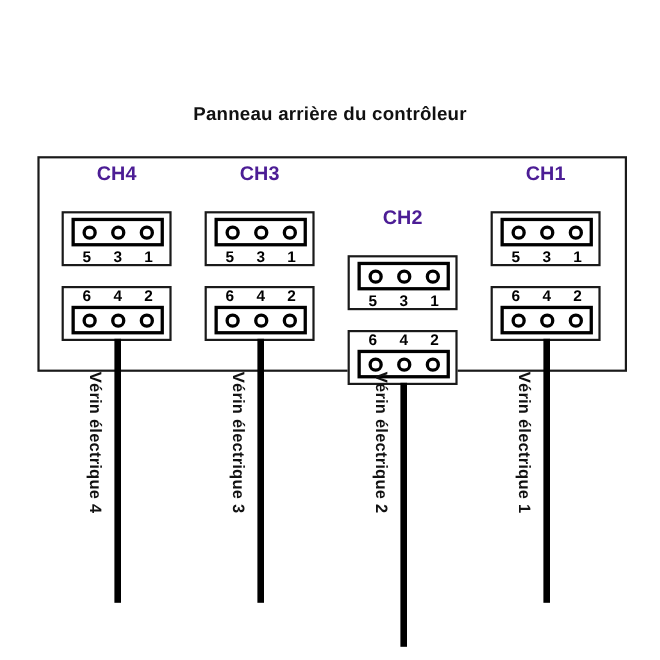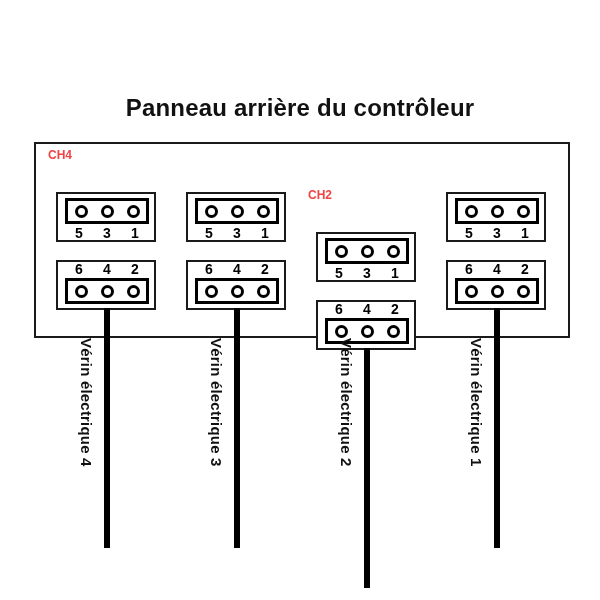--- a/index.html
+++ b/index.html
@@ -17,21 +17,21 @@
     color: #000000;
   }
 
   
   #diagram-title {
     position: absolute;
     left: 0;
     top: 94px;
     width: 600px;
     text-align: center;
-    font-size: 24px;
+    font-size: 17px;
     font-weight: bold;
     letter-spacing: 0.2px;
     color: #111111;
   }
 
   
   #panel-outline {
     position: absolute;
     left: 34px;
     top: 142px;
@@ -47,24 +47,24 @@
     position: absolute;
     top: 148px;
     width: 116px;
     height: 190px;
   }
   .channel-label {
     position: absolute;
     top: 0;
     left: 0;
     width: 116px;
-    text-align: left;
-    font-size: 12px;
-    font-weight: bold;
-    color: #ef4444;
+    text-align: center;
+    font-size: 18px;
+    font-weight: bold;
+    color: #4c1d95;
   }
 
   
   .connector {
     position: absolute;
     left: 8px;
     width: 100px;
     height: 50px;
     border: 2px solid #1a1a1a;
     background: #ffffff;
@@ -175,20 +175,21 @@
         <span class="pin-hole"></span>
         <span class="pin-hole"></span>
         <span class="pin-hole"></span>
       </div>
     </div>
 
     <div class="cable"></div>
   </div>
 
   <div class="channel-group" style="left:178px;">
+    <div class="channel-label">CH3</div>
 
     <div class="connector top">
       <div class="pin-housing">
         <span class="pin-hole"></span>
         <span class="pin-hole"></span>
         <span class="pin-hole"></span>
       </div>
       <div class="pin-numbers">
         <span>5</span>
         <span>3</span>
@@ -238,20 +239,21 @@
         <span class="pin-hole"></span>
         <span class="pin-hole"></span>
         <span class="pin-hole"></span>
       </div>
     </div>
 
     <div class="cable"></div>
   </div>
 
   <div class="channel-group" style="left:438px;">
+    <div class="channel-label">CH1</div>
 
     <div class="connector top">
       <div class="pin-housing">
         <span class="pin-hole"></span>
         <span class="pin-hole"></span>
         <span class="pin-hole"></span>
       </div>
       <div class="pin-numbers">
         <span>5</span>
         <span>3</span>

